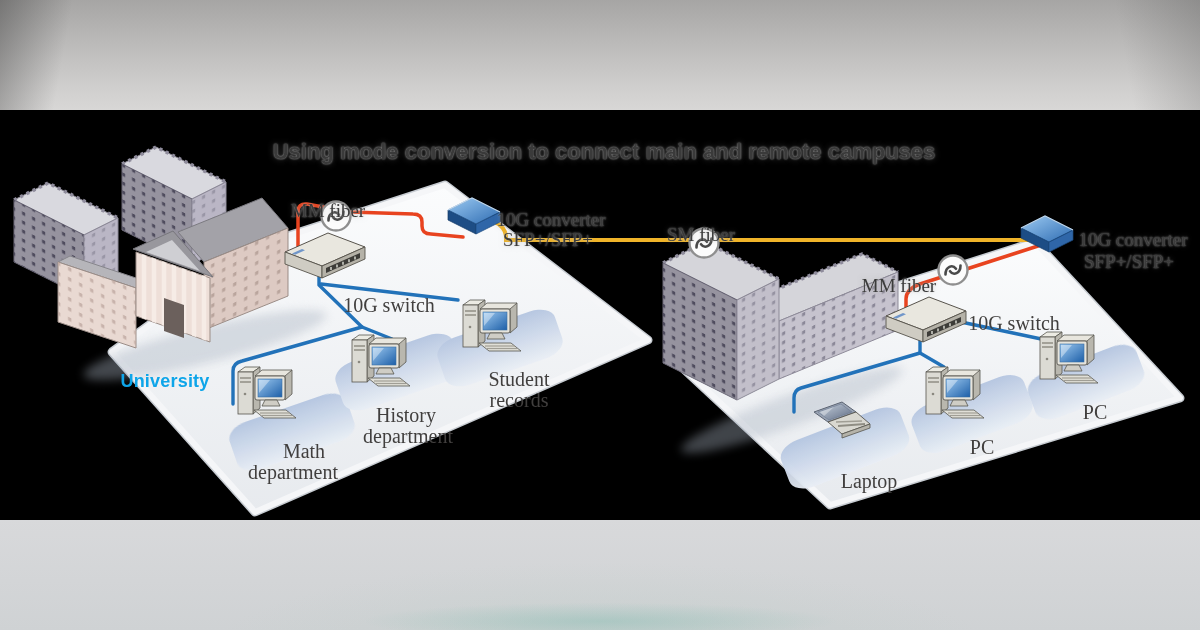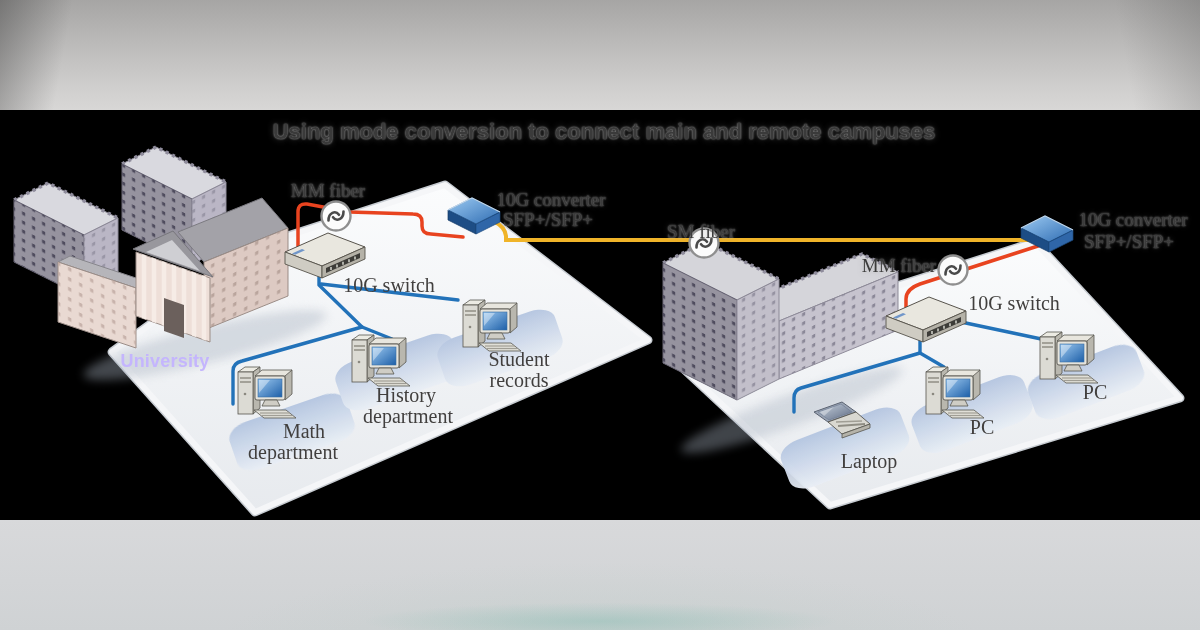--- a/index.html
+++ b/index.html
@@ -10,27 +10,27 @@
       linear-gradient(100deg, rgba(40,40,40,.38) 0%, rgba(40,40,40,0) 6%),
       linear-gradient(260deg, rgba(70,70,70,.25) 0%, rgba(70,70,70,0) 7%),
       linear-gradient(180deg,#a6a5a4 0%,#b9b8b7 35%,#cfcecd 78%,#d8d7d6 100%);}
   .band-black{position:absolute;left:0;top:110px;width:1200px;height:410px;background:#000;}
   .band-bottom{position:absolute;left:0;top:520px;width:1200px;height:110px;
     background:
       radial-gradient(ellipse 330px 26px at 50% 92%, rgba(122,184,172,.38), rgba(122,184,172,0) 72%),
       radial-gradient(ellipse 520px 120px at 50% 120%, rgba(190,205,200,.5), rgba(190,205,200,0) 75%),
       linear-gradient(180deg,#d8d9db 0%,#d3d5d7 55%,#cfd2d4 100%);}
   .diagram-svg{position:absolute;left:0;top:0;}
-  .lbl{position:absolute;transform:translateX(-50%);white-space:nowrap;text-align:center;}
+  .lbl{position:absolute;transform:translateX(-50%);white-space:nowrap;text-align:center;margin-top:20px;}
   .t{font:700 22px "Liberation Sans",sans-serif;color:#3a3a3a;
      text-shadow:0 0 2px rgba(205,205,205,.85),0 0 7px rgba(150,150,150,.4);}
   .g{font:400 19px "Liberation Serif",serif;color:#3b3b3b;
      text-shadow:0 0 2px rgba(200,200,200,.8),0 0 6px rgba(145,145,145,.35);}
   .k{font:400 20px "Liberation Serif",serif;color:#413f3e;line-height:20px;}
-  .c{font:700 18px "Liberation Sans",sans-serif;color:#c4b5fd;letter-spacing:.2px;}
+  .c{font:700 18px "Liberation Sans",sans-serif;color:#0ea5e9;letter-spacing:.2px;}
   .e{font:700 18px "Liberation Sans",sans-serif;color:#2e2e2e;letter-spacing:.2px;
      text-shadow:0 0 3px rgba(160,160,160,.55);}
 </style>
 </head>
 <body>
 
 <div class="stage">
   <div class="band-top"></div>
   <div class="band-black"></div>
   <div class="band-bottom"></div>
@@ -232,21 +232,21 @@
     <use href="#coupler" x="336" y="216"></use>
     <use href="#coupler" x="704" y="243"></use>
     <use href="#coupler" x="953" y="270"></use>
   </svg>
 
   <div class="lbl t" style="left:604px;top:119px">Using mode conversion to connect main and remote campuses</div>
 
   <div class="lbl g" style="left:328px;top:180px">MM fiber</div>
   <div class="lbl g" style="left:551px;top:189px">10G converter</div>
   <div class="lbl g" style="left:548px;top:209px">SFP+/SFP+</div>
-  <div class="lbl g" style="left:701px;top:221px">SM fiber</div>
+  <div class="lbl g" style="left:701px;top:204px">SM fiber</div>
   <div class="lbl g" style="left:899px;top:255px">MM fiber</div>
   <div class="lbl g" style="left:1133px;top:209px">10G converter</div>
   <div class="lbl g" style="left:1129px;top:231px">SFP+/SFP+</div>
 
   <div class="lbl k" style="left:389px;top:275px">10G switch</div>
   <div class="lbl k" style="left:1014px;top:293px">10G switch</div>
 
   <div class="lbl c" style="left:165px;top:351px">University</div>
 
   <div class="lbl k" style="left:304px;top:421px">Math</div>

